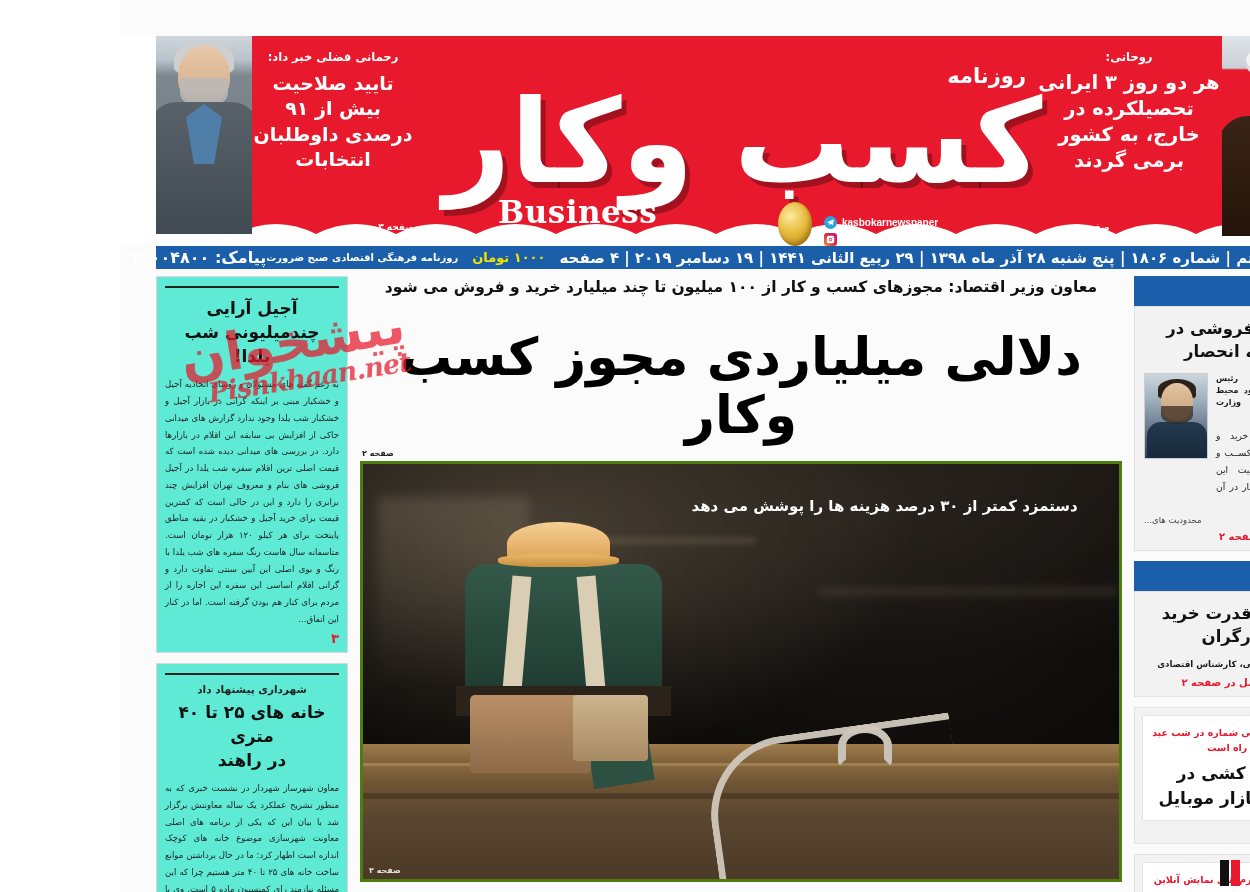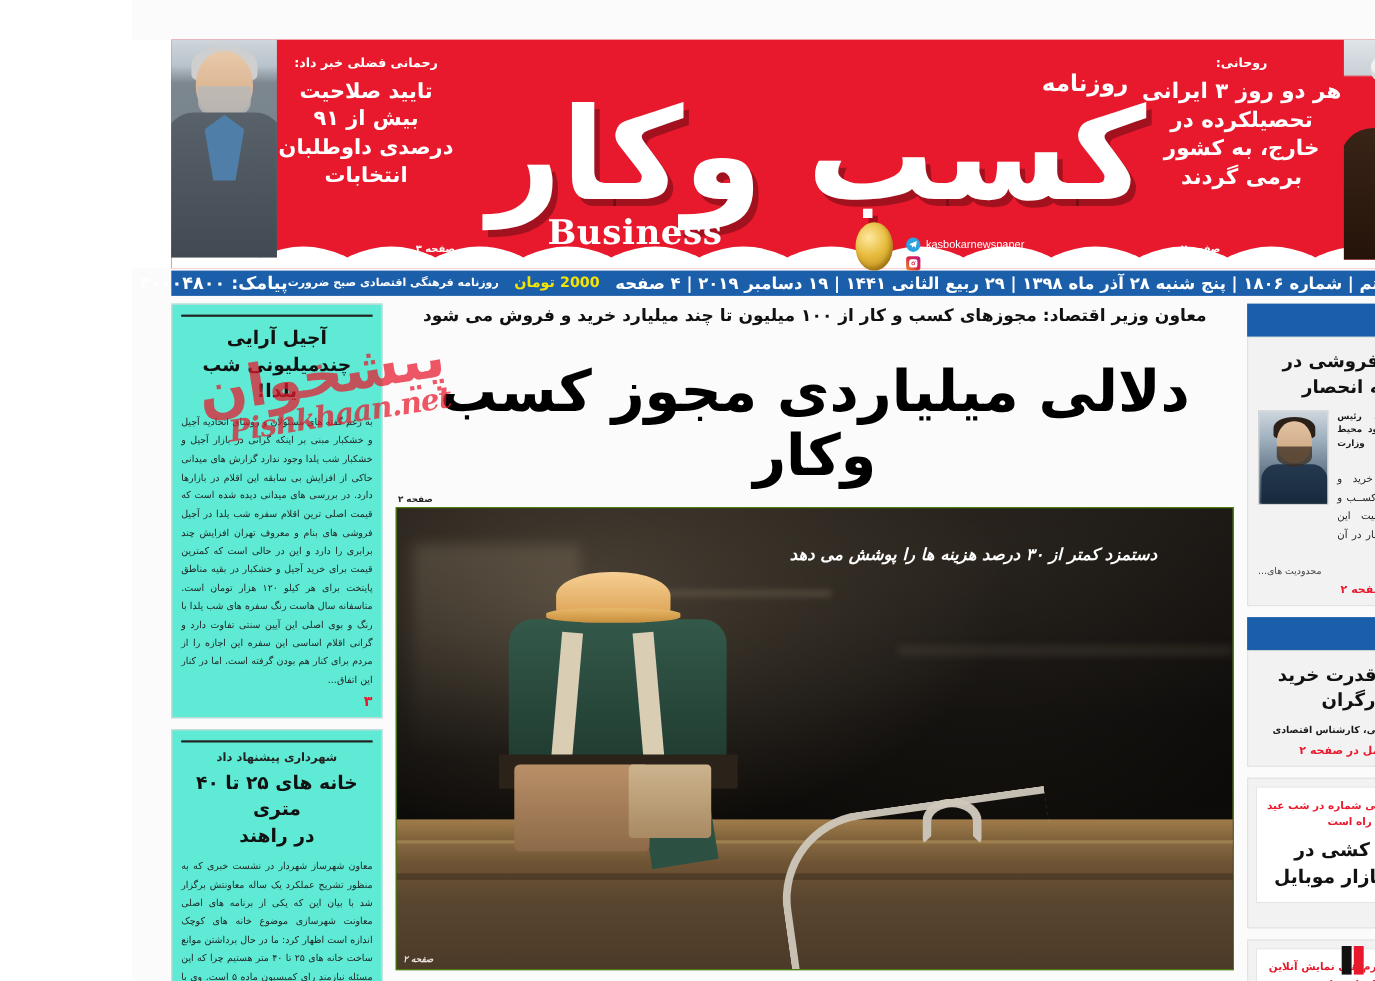--- a/index.html
+++ b/index.html
@@ -163,21 +163,21 @@
     position: absolute; left: 404px; top: 180px;
     display: flex; flex-direction: column; gap: 4px;
     direction: ltr; z-index: 6;
   }
   .soc-row { display: flex; align-items: center; gap: 5px; }
   .soc-ic { width: 13px; height: 13px; border-radius: 3px; flex: 0 0 auto;
             display:flex;align-items:center;justify-content:center;}
   .soc-tg { background: #2aa3e0; border-radius: 50%; }
   .soc-ig { background: linear-gradient(45deg,#f09433,#dc2743,#bc1888); }
   .soc-ic svg { width: 9px; height: 9px; fill: #fff; }
-  .soc-txt { color: #ffffff; font-size: 10px; font-weight: 400; font-family: "Liberation Sans", sans-serif; }
+  .soc-txt { color: #ffffff; font-size: 10px; font-weight: 700; font-family: "Liberation Sans", sans-serif; }
 
   
   .infobar {
     position: absolute; left: 36px; top: 246px;
     width: 1178px; height: 23px;
     background: #1b5faa;
     display: flex; align-items: center;
     direction: rtl;
   }
   .info-right {
@@ -269,23 +269,22 @@
   .over-head {
     font-size: 15.5px; font-weight: 700; text-align: center; color: #111;
     line-height: 1.5; margin-bottom: 6px; letter-spacing: -.3px;
   }
   .mega {
     font-size: 52px; font-weight: 700; text-align: center; color: #000;
     line-height: 1.12; letter-spacing: -1.5px; margin-bottom: 4px; margin-top: 23px;
   }
   .mega-pg { font-size: 8px; font-weight:700; color:#222; text-align: left; padding-left:2px; margin-bottom: 3px;}
   .photo-box {
-    position: relative; flex: 1; border: 1px solid #4d7c0f; overflow: hidden;
-    background: #4d7c0f;
-    font-style: italic;
+    position: relative; flex: 1; border: 3px solid #4d7c0f; overflow: hidden;
+    background: #be185d;
   }
   .ph-bg {
     position: absolute; inset: 0;
     background:
       radial-gradient(ellipse at 22% 18%, rgba(120,105,85,.55) 0%, rgba(0,0,0,0) 46%),
       radial-gradient(ellipse at 70% 10%, rgba(80,70,58,.35) 0%, rgba(0,0,0,0) 50%),
       linear-gradient(180deg,#15120f 0%,#0a0908 45%,#0d0b09 62%,#120f0c 100%);
   }
   .ph-beam1 { position:absolute; left:24%; top:18%; width:28%; height:5px; background:rgba(150,135,110,.35); filter: blur(3px);}
   .ph-beam2 { position:absolute; left:60%; top:30%; width:40%; height:7px; background:rgba(120,108,90,.28); filter: blur(4px);}
@@ -431,21 +430,21 @@
       <div class="ptext2">
         <div class="kicker2">روحانی:</div>
         <div class="hl2">هر دو روز ۳ ایرانی تحصیلکرده در خارج، به کشور برمی گردند</div>
       </div>
       <div class="pg2">صفحه ۲</div>
     </div>
   </div>
 
   <div class="infobar">
     <span class="info-right">سال هفتم | شماره ۱۸۰۶ | پنج شنبه ۲۸ آذر ماه ۱۳۹۸ | ۲۹ ربیع الثانی ۱۴۴۱ | ۱۹ دسامبر ۲۰۱۹ | ۴ صفحه</span>
-    <span class="info-price">2000 تومان</span>
+    <span class="info-price">۱۰۰۰ تومان</span>
     <span class="info-slogan">روزنامه فرهنگی اقتصادی صبح ضرورت</span>
     <span class="info-sms">پیامک: ۳۰۰۰۴۸۰۰</span>
     <span class="info-url">www.kasbokarnews.ir</span>
     <span class="barcode">
       <i></i>
         <i class="w"></i>
         <i></i>
         <i></i>
         <i class="w"></i>
         <i></i>

